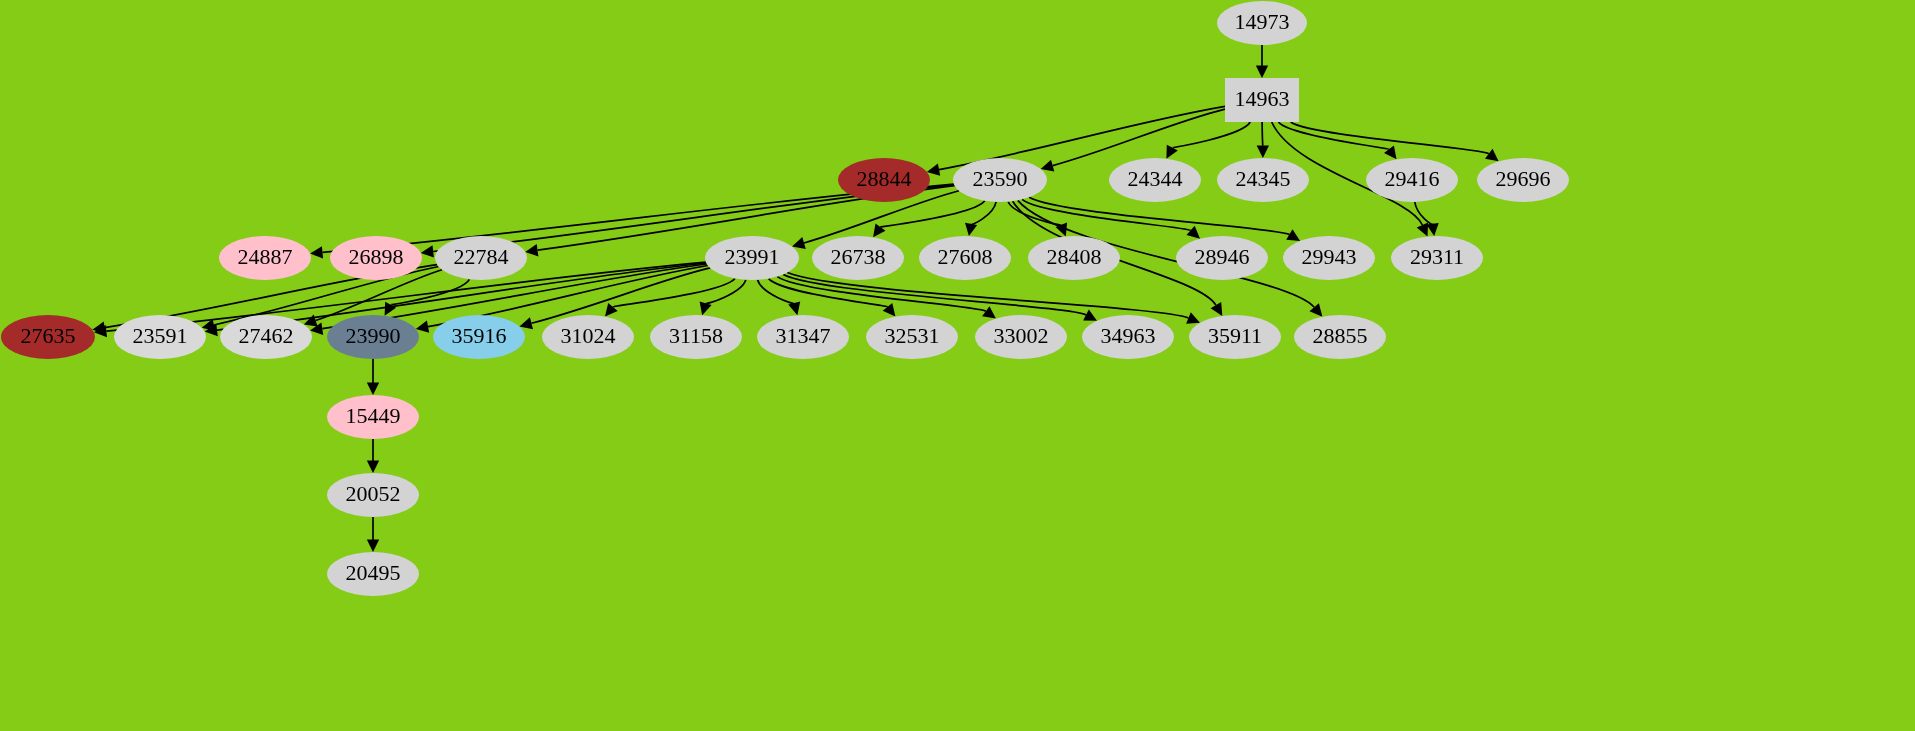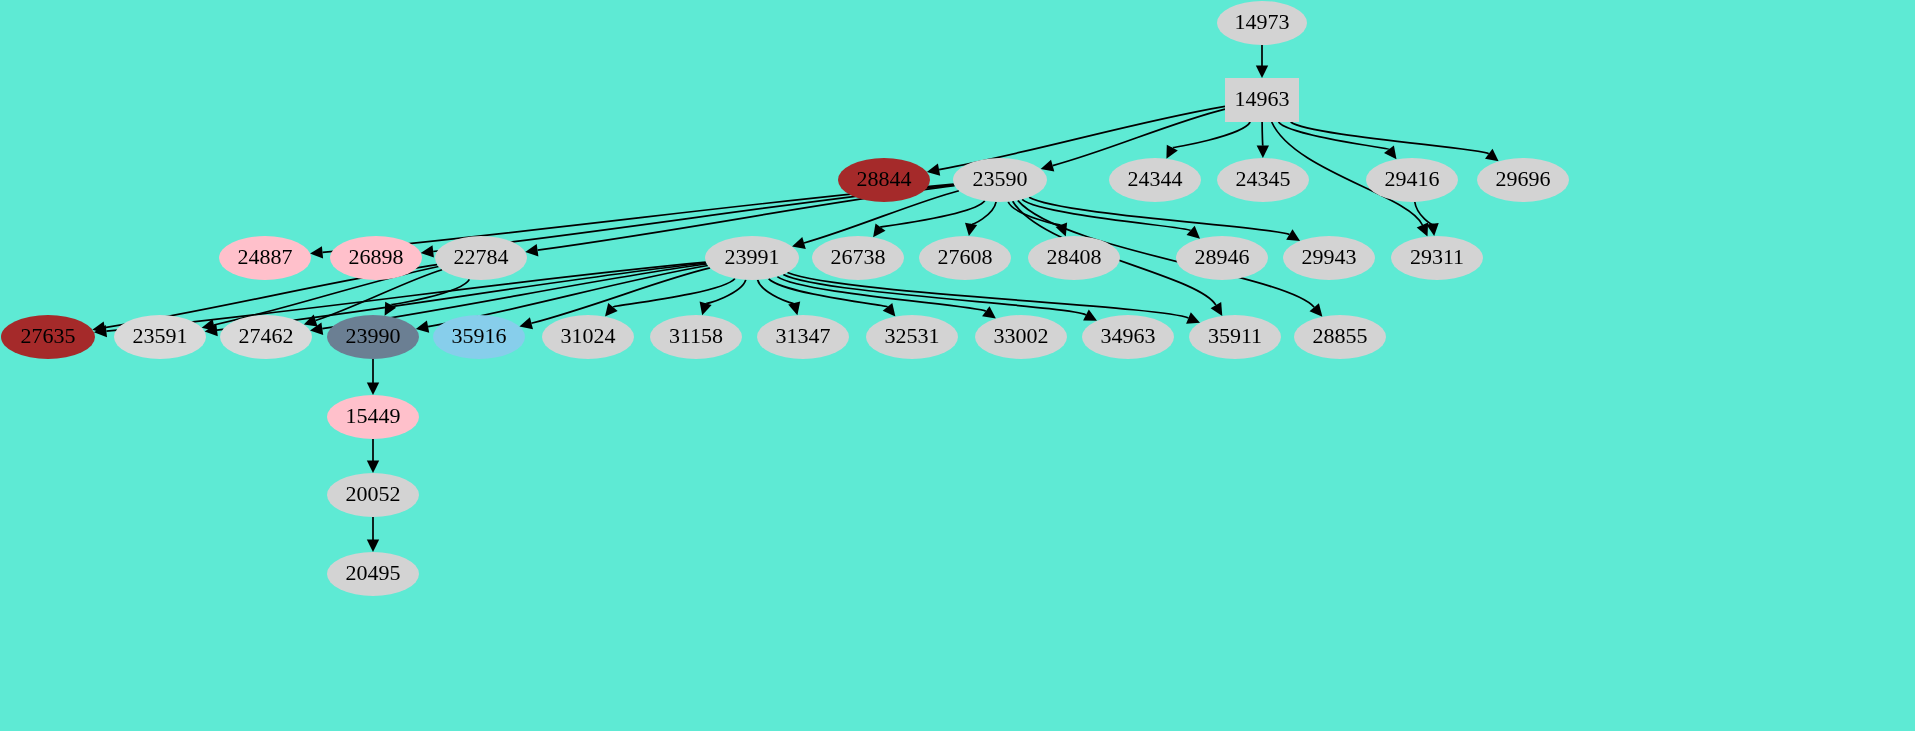--- a/index.html
+++ b/index.html
@@ -39,21 +39,21 @@
     stroke-width: 1.7px;
   }
   .edge-head {
     fill: #000000;
     stroke: none;
   }
 </style>
 </head>
 <body>
 
-<div id="canvas-wrap" style="background: #5eead4;">
+<div id="canvas-wrap" style="background: #84cc16;">
   <svg id="graph" viewBox="0 0 1915 731">
     <g id="edges-layer">
         <path class="edge-path" d="M1262.0,45.0 C1262.0,57.6 1262.0,69.2 1262.0,65.5"></path>
         <polygon class="edge-head" points="1262.0,78.0 1255.8,65.5 1268.2,65.5"></polygon>
         <path class="edge-path" d="M1225.0,106.3 C1133.5,122.0 1042.8,150.0 939.1,169.6"></path>
         <polygon class="edge-head" points="926.8,171.9 937.9,163.5 940.2,175.7"></polygon>
         <path class="edge-path" d="M1225.0,109.1 C1172.9,122.0 1110.0,150.0 1052.7,165.6"></path>
         <polygon class="edge-head" points="1040.6,168.9 1051.0,159.7 1054.3,171.6"></polygon>
         <path class="edge-path" d="M1250.2,122.0 C1242.7,136.0 1172.1,148.0 1172.3,147.7"></path>
         <polygon class="edge-head" points="1166.4,158.7 1166.8,144.7 1177.8,150.6"></polygon>

